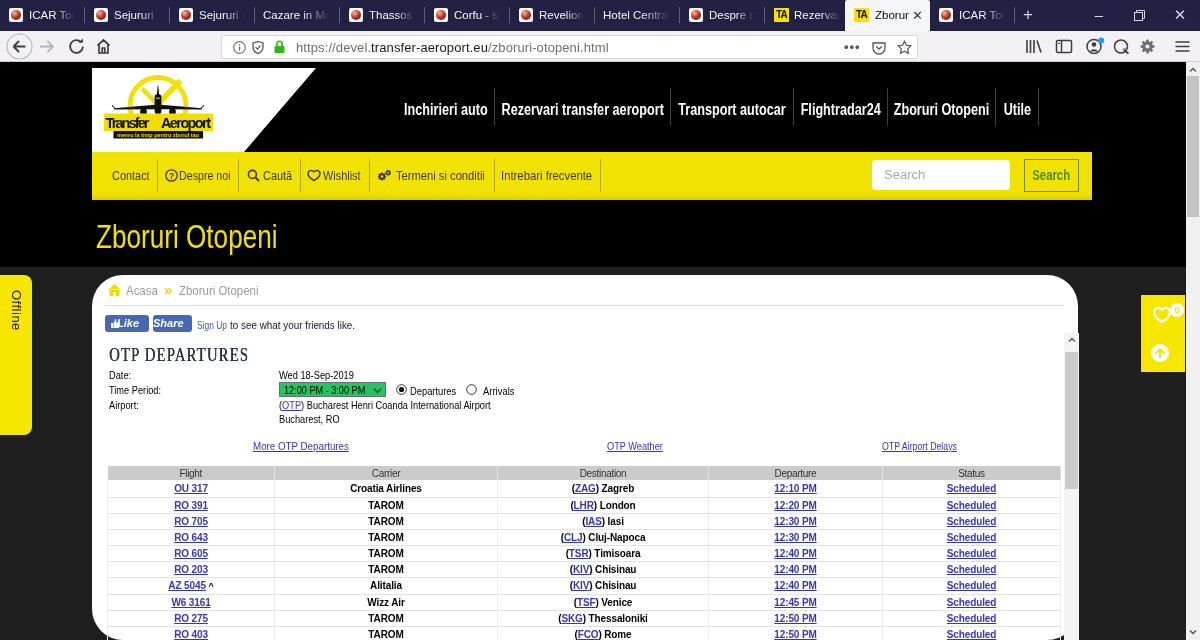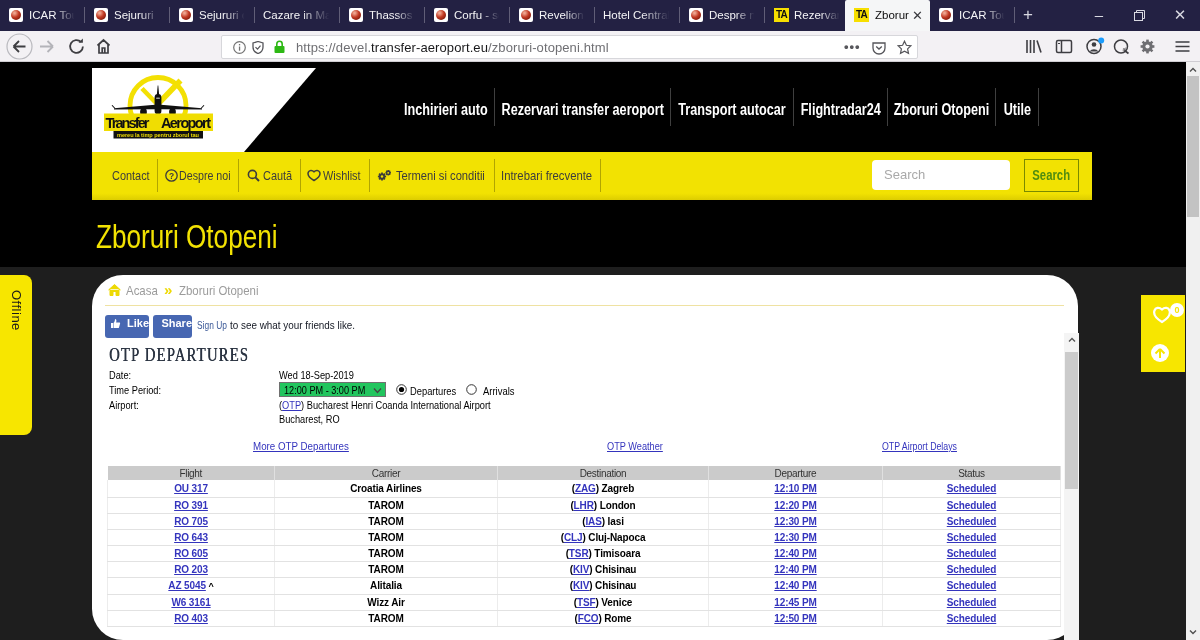--- a/index.html
+++ b/index.html
@@ -58,21 +58,21 @@
   #offline span { position:absolute; left:9px; top:15px; color:#1a1a1a; font-size:13px; writing-mode:vertical-rl; letter-spacing:0.5px; }
   
   #wish { position:absolute; left:1141px; top:233px; width:44px; height:77px; background:#f7e600; }
   
   #sbar { position:absolute; left:1186px; top:62px; width:14px; height:578px; background:#f0f0f0; }
   #sbar .thumb { position:absolute; left:1px; top:14px; width:12px; height:141px; background:#c3c3c3; }
   
   .bc { position:absolute; color:#9b9b9b; font-size:13px; }
   a.lk { color:#3434bd; text-decoration:underline; }
   #fbrow { position:absolute; left:13px; top:40px; height:17px; font-size:11px; }
-  .fbbtn { position:absolute; top:0; height:23px; background:#4767b2; border-radius:3px; color:#fff; font-weight:bold; font-size:11px; text-align:right; }
+  .fbbtn { position:absolute; top:0; height:17px; background:#4767b2; border-radius:3px; color:#fff; font-weight:bold; font-size:11px; text-align:left;font-style:italic; }
   #otp-h { position:absolute; left:17px; top:68.5px; font-family:"Liberation Serif", serif; font-weight:normal; font-size:19px; letter-spacing:1.6px; color:#2b3442; transform:scaleX(0.77); transform-origin:left center; text-shadow:0.5px 0 0 #2b3442; }
   .frm { position:absolute; font-size:10.5px; color:#000; white-space:nowrap; }
   .sc9 { transform:scaleX(0.88); transform-origin:left center; }
   #ifscroll { position:absolute; left:972px; top:58px; width:15px; height:307px; background:#f4f4f4; }
   #ifscroll .th { position:absolute; left:1px; top:19px; width:13px; height:137px; background:#cbcbcb; }
   table#ft { position:absolute; left:15px; top:191px; width:953px; border-collapse:collapse; table-layout:fixed; font-size:10px; letter-spacing:-0.12px; }
   #ft th { background:#cbcbcb; font-weight:normal; color:#333; height:14px; border-right:1px solid #e0e0e0; font-size:10px; letter-spacing:-0.3px; }
   #ft tr:nth-child(2) td { height:17px; }
   #ft td { text-align:center; height:15px; line-height:15px; border:1px solid #ececec; border-top:none; border-bottom:1px solid #e2e2e2; color:#000; padding:0;font-weight:bold; }
 </style>
@@ -459,20 +459,27 @@
             <td><a class="lk">Scheduled</a></td>
           </tr>
       <tr>
             <td><a class="lk">W6 3161</a></td>
             <td>Wizz Air</td>
             <td>(<a class="lk">TSF</a>) Venice</td>
             <td><a class="lk">12:45 PM</a></td>
             <td><a class="lk">Scheduled</a></td>
           </tr>
       <tr>
+            <td><a class="lk">RO 275</a></td>
+            <td>TAROM</td>
+            <td>(<a class="lk">SKG</a>) Thessaloniki</td>
+            <td><a class="lk">12:50 PM</a></td>
+            <td><a class="lk">Scheduled</a></td>
+          </tr>
+      <tr>
             <td><a class="lk">RO 403</a></td>
             <td>TAROM</td>
             <td>(<a class="lk">FCO</a>) Rome</td>
             <td><a class="lk">12:50 PM</a></td>
             <td><a class="lk">Scheduled</a></td>
           </tr>
     </tbody>
       </table>
 
     <div id="ifscroll">

